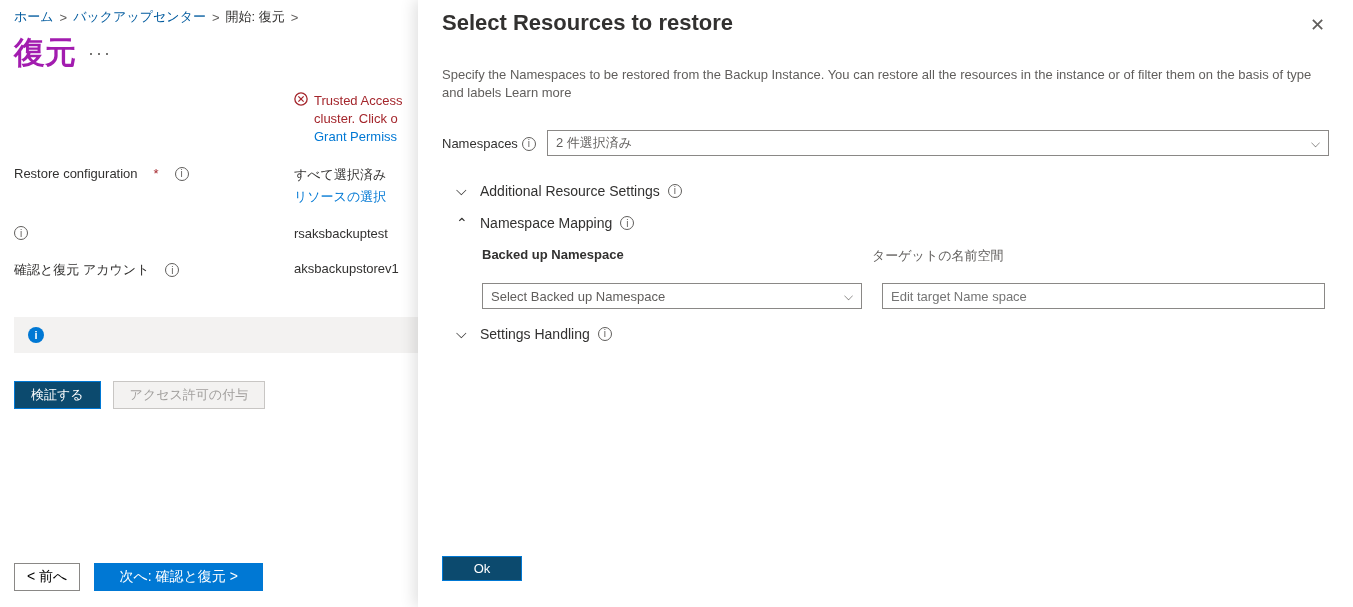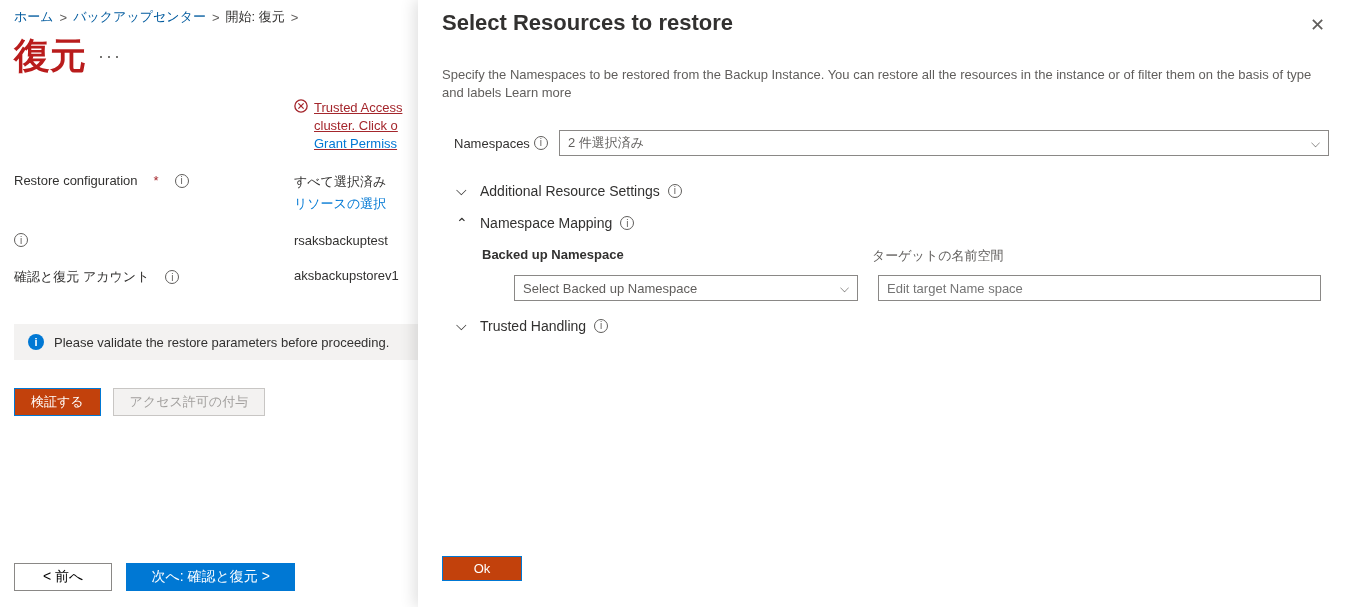--- a/index.html
+++ b/index.html
@@ -20,80 +20,80 @@
 
     .breadcrumb {
       display: flex; align-items: center; gap: 6px;
       padding: 8px 14px 0; font-size: 13px; color: #005a9e;
     }
     .breadcrumb .crumb { color: #005a9e; }
     .breadcrumb .sep { color: #605e5c; }
     .breadcrumb .current-crumb { color: #323130; }
 
     .page-title-row { display: flex; align-items: center; gap: 12px; padding: 6px 14px 14px; }
-    h1.page-title { font-size: 36px; font-weight: 600; color: #b91c1c; }
+    h1.page-title { font-size: 31px; font-weight: 600; color: #a21caf; }
     .title-menu { color: #605e5c; font-size: 18px; letter-spacing: 2px; }
 
     .form-area { padding: 0 14px; }
     .error-text-block { display: flex; gap: 6px; padding: 4px 0 10px 280px; }
     .error-icon { color: #a4262c; font-size: 14px; }
-    .error-text { color: #a4262c; font-size: 13px; line-height: 18px; text-decoration: underline; }
+    .error-text { color: #a4262c; font-size: 13px; line-height: 18px; }
     .error-text .link { color: #0078d4; }
 
     .form-row { display: flex; align-items: flex-start; padding: 10px 0; }
     .form-label { width: 280px; color: #323130; font-size: 13px; display: flex; align-items: center; gap: 16px; }
     .required-star { color: #a4262c; }
     .info-icon { display: inline-flex; width: 14px; height: 14px; border: 1px solid #605e5c; border-radius: 50%; font-size: 10px; align-items: center; justify-content: center; color: #605e5c; }
     .form-value { color: #323130; font-size: 13px; }
     .form-value .link-block { color: #0078d4; display: block; margin-top: 4px; }
 
     .info-banner {
       display: flex; align-items: center; gap: 10px;
       background: #f3f2f1; padding: 10px 14px; margin-top: 28px;
     }
     .info-banner-icon { width: 16px; height: 16px; border-radius: 50%; background: #0078d4; color: #fff; display: flex; align-items: center; justify-content: center; font-size: 11px; font-weight: bold; }
 
     .action-row { display: flex; gap: 12px; padding: 28px 14px 0; }
     .btn { padding: 4px 16px; font-size: 13px; border: 1px solid; cursor: pointer; min-width: 80px; }
-    .btn-primary { background: #c2410c; border-color: #0078d4; color: #fff; }
+    .btn-primary { background: #0c4a6e; border-color: #0078d4; color: #fff; }
     .btn-disabled { background: #f3f2f1; border-color: #c8c6c4; color: #a19f9d; cursor: default; }
 
     .footer-nav { position: absolute; left: 14px; bottom: 16px; display: flex; gap: 14px; }
-    .btn-prev { padding: 4px 28px; border: 1px solid #8a8886; background: #fff; font-size: 14px; }
+    .btn-prev { padding: 4px 12px; border: 1px solid #8a8886; background: #fff; font-size: 14px; }
     .btn-next { padding: 4px 24px; border: 1px solid #0078d4; background: #0078d4; color: #fff; font-size: 14px; }
 
     
     .panel {
       position: absolute; right: 0; top: 0; width: 935px; height: 100%;
       background: #fff; box-shadow: -4px 0 14px rgba(0,0,0,.12);
       padding: 10px 24px 0 24px;
       display: flex; flex-direction: column;
     }
     .panel-header { display: flex; justify-content: space-between; align-items: flex-start; }
     .panel-title { font-size: 22px; font-weight: 600; color: #323130; }
     .close-x { font-size: 18px; color: #605e5c; cursor: pointer; padding: 4px; }
 
     .panel-desc { color: #605e5c; font-size: 13px; line-height: 18px; margin-top: 26px; }
 
     .namespaces-row { display: flex; align-items: center; gap: 10px; margin-top: 28px; }
-    .namespaces-label { width: 95px; font-size: 13px; display: flex; align-items: flex-start; gap: 4px; margin-left: 12px; }
+    .namespaces-label { width: 95px; font-size: 13px; display: flex; align-items: flex-end; gap: 4px; }
     .select-wide { flex: 1; border: 1px solid #8a8886; height: 26px; display: flex; align-items: center; justify-content: space-between; padding: 0 8px; font-size: 13px; color: #605e5c; }
     .chevron { font-size: 12px; color: #605e5c; }
 
     .accordion { margin-top: 18px; margin-left: 14px; }
     .accordion-head { display: flex; align-items: center; gap: 8px; padding: 8px 0; font-size: 14px; color: #323130; cursor: pointer; }
     .acc-chevron { font-size: 14px; color: #323130; width: 16px; }
 
     .mapping-body { padding: 8px 0 8px 26px; }
-    .map-headers { display: flex; gap: 20px; margin-bottom: 10px; }
+    .map-headers { display: flex; gap: 20px; margin-bottom: 18px; }
     .map-col-h { font-weight: 600; font-size: 13px; }
     .map-col-left { width: 370px; }
     .map-col-right { width: 370px; color: #605e5c; font-weight: 400; }
     .map-inputs { display: flex; gap: 20px; }
-    .map-select { width: 344px; border: 1px solid #8a8886; height: 26px; display: flex; align-items: center; justify-content: space-between; padding: 0 8px; font-size: 13px; color: #605e5c; margin-left: 32px; }
+    .map-select { width: 380px; border: 1px solid #8a8886; height: 26px; display: flex; align-items: center; justify-content: space-between; padding: 0 8px; font-size: 13px; color: #605e5c; }
     .map-input { width: 443px; border: 1px solid #8a8886; height: 26px; padding: 0 8px; font-size: 13px; color: #15803d; }
 
     .panel-footer { position: absolute; left: 24px; bottom: 26px; }
     .svg-icon { width: 14px; height: 14px; }
   </style>
 </head>
 <body>
 
 <div class="main-page">
   <nav class="breadcrumb">
@@ -148,21 +148,20 @@
     <div class="form-row">
       <div class="form-label">
         <span>確認と復元 アカウント</span>
         <span class="info-icon">i</span>
       </div>
       <div class="form-value">aksbackupstorev1</div>
     </div>
 
     <div class="info-banner">
       <span class="info-banner-icon">i</span>
-      <span>Please validate the restore parameters before proceeding.</span>
     </div>
   </div>
 
   <div class="action-row">
     <button class="btn btn-primary">検証する</button>
     <button class="btn btn-disabled">アクセス許可の付与</button>
   </div>
 
   <div class="footer-nav">
     <button class="btn-prev">&lt; 前へ</button>
@@ -211,21 +210,21 @@
         <div class="map-select">
           <span>Select Backed up Namespace</span>
           <span class="chevron">⌵</span>
         </div>
         <input class="map-input" type="text" placeholder="Edit target Name space" style="">
       </div>
     </div>
 
     <div class="accordion-head">
       <span class="acc-chevron">⌵</span>
-      <span>Trusted Handling</span>
+      <span>Settings Handling</span>
       <span class="info-icon">i</span>
     </div>
   </div>
 
   <div class="panel-footer">
     <button class="btn btn-primary">Ok</button>
   </div>
 </aside>
 
 </body></html>

